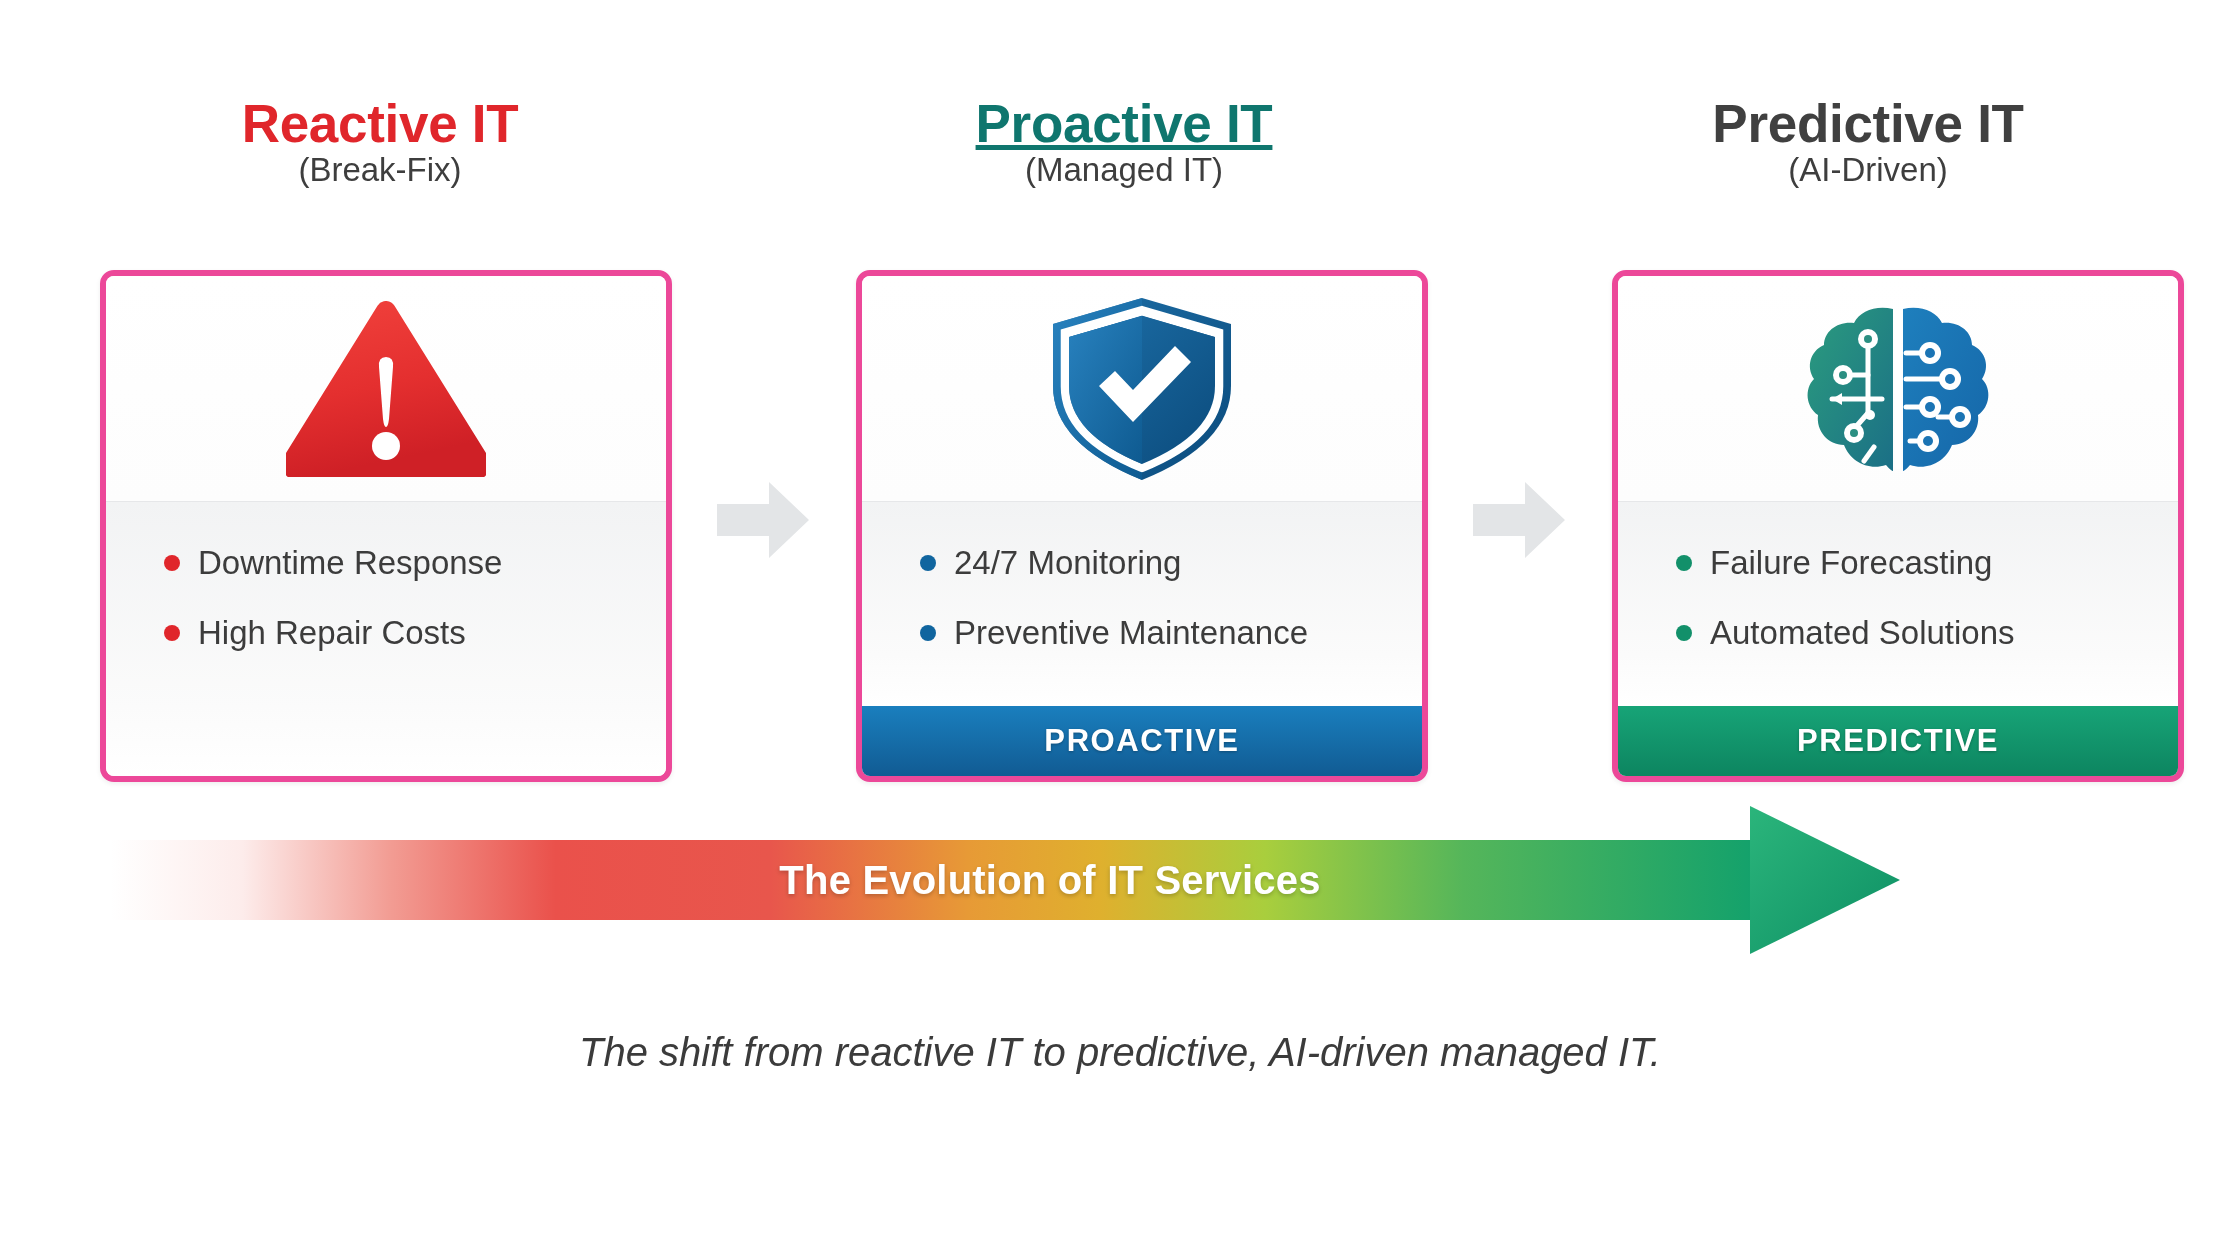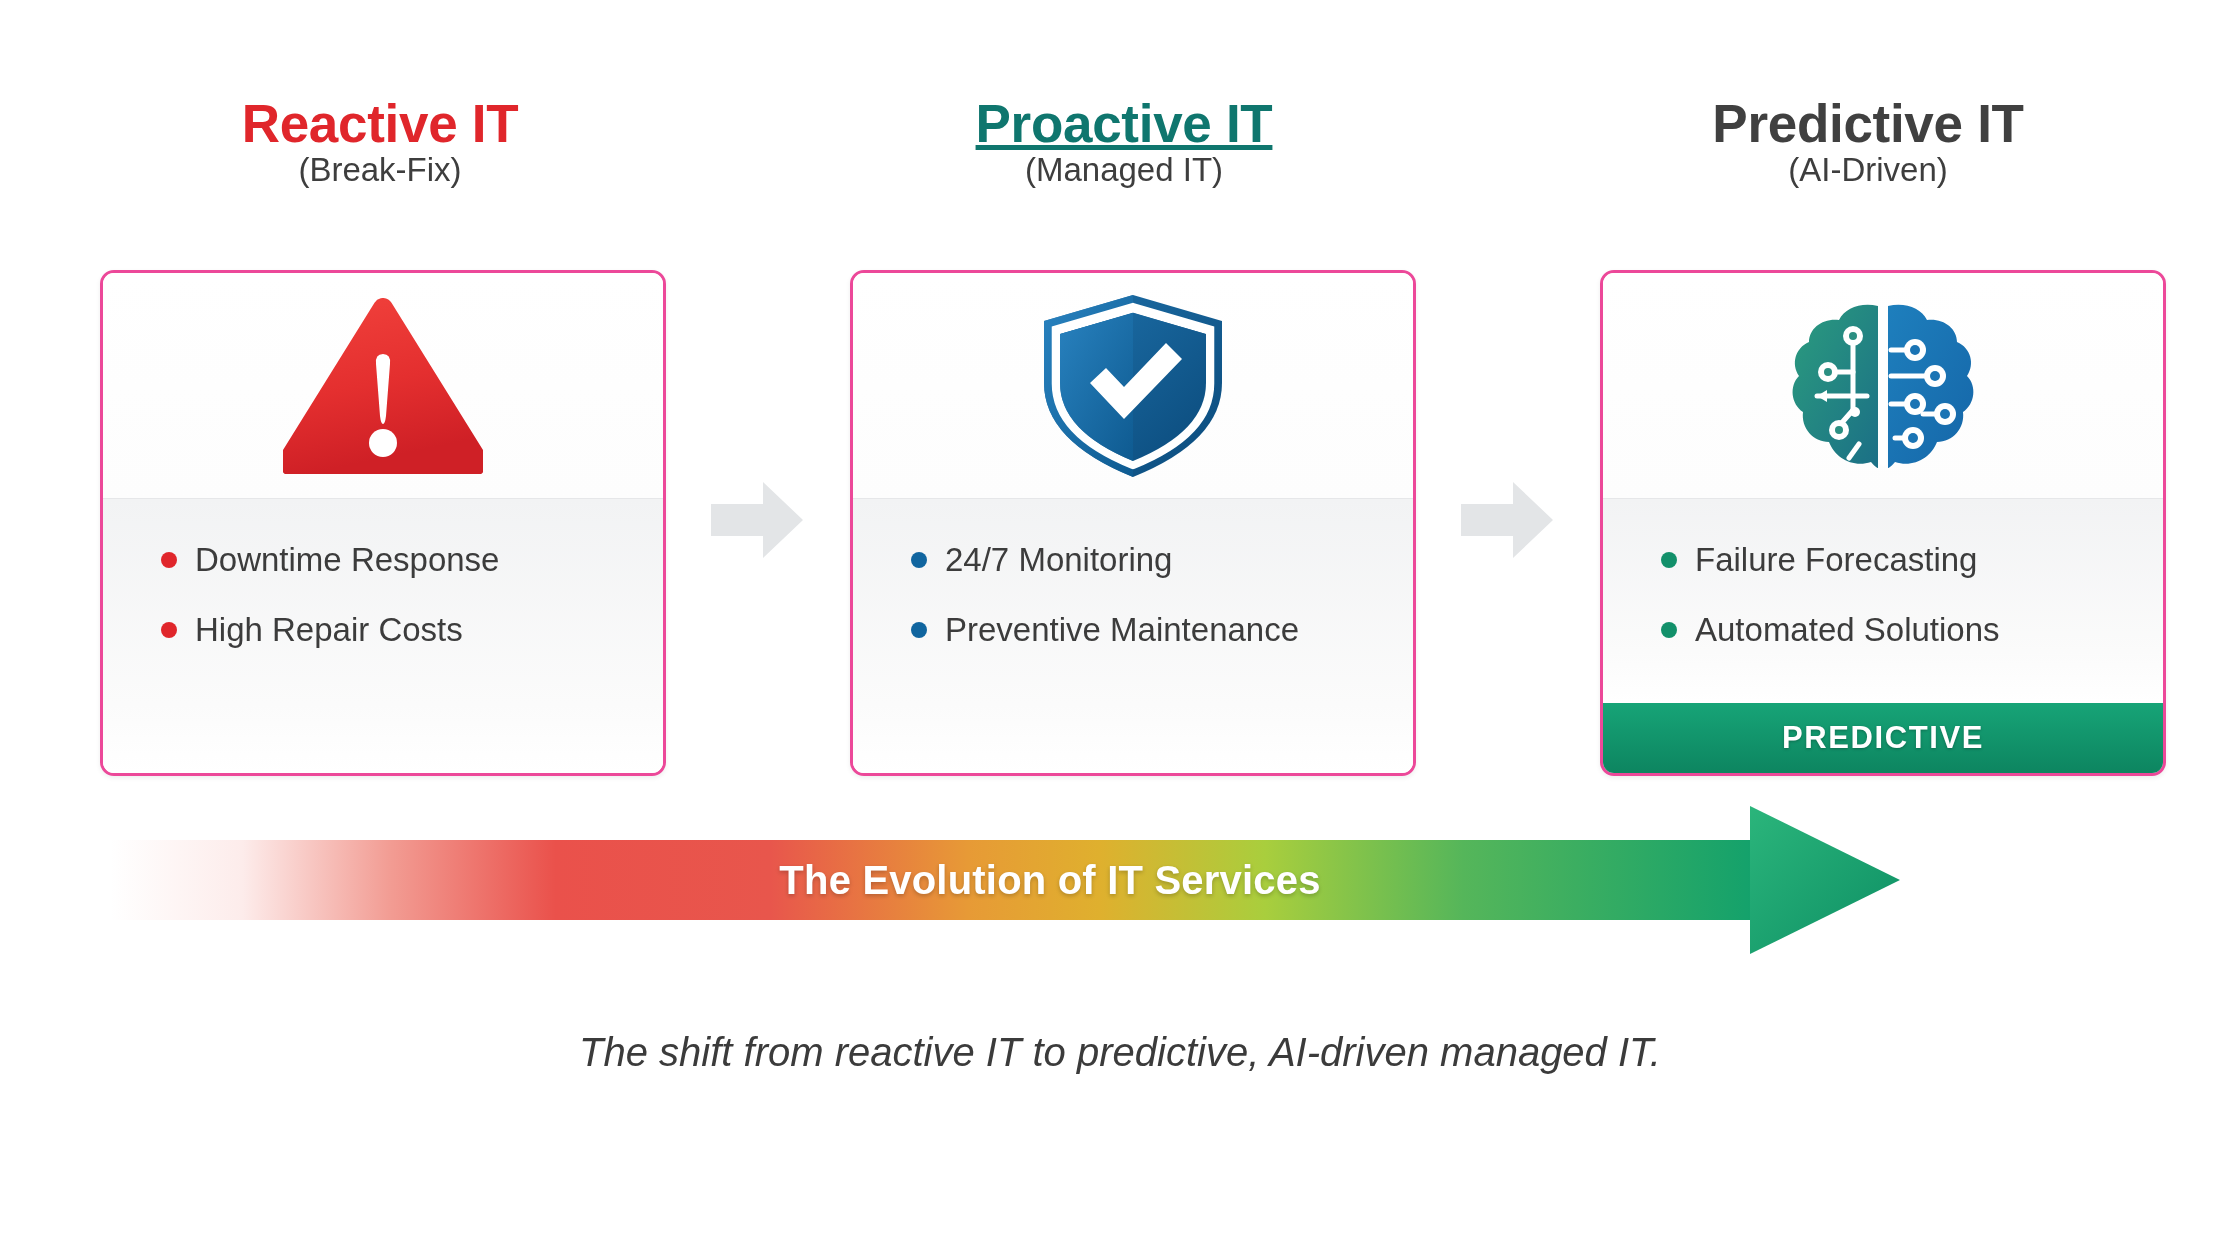--- a/index.html
+++ b/index.html
@@ -61,21 +61,21 @@
     width: 2048px;
     height: 500px;
     display: flex;
     align-items: flex-start;
   }
 
   .card {
     width: 560px;
     height: 500px;
     flex: 0 0 auto;
-    border: 3px solid #ec4899;
+    border: 6px solid #ec4899;
     border-radius: 14px;
     background: #ffffff;
     box-shadow: 0 2px 5px rgba(0,0,0,0.07);
     overflow: hidden;
     display: flex;
     flex-direction: column;
     position: relative;
   }
 
   .card-icon-area {
@@ -268,20 +268,21 @@
         <div class="bullet-row">
           <span class="bullet-dot" style="background:#10659f;"></span>
           <span>24/7 Monitoring</span>
         </div>
         <div class="bullet-row">
           <span class="bullet-dot" style="background:#10659f;"></span>
           <span>Preventive Maintenance</span>
         </div>
       </div>
 
+      <div class="card-footer" style="background:linear-gradient(#1a7fbe,#115b93);">PROACTIVE</div>
     </div>
 
     <div class="connector">
       <svg class="connector-arrow" viewBox="0 0 94 84">
         <path d="M0 26 L52 26 L52 4 L92 42 L52 80 L52 58 L0 58 Z" fill="#e3e5e7"></path>
       </svg>
     </div>
 
     <div class="card">
       <div class="card-icon-area">

